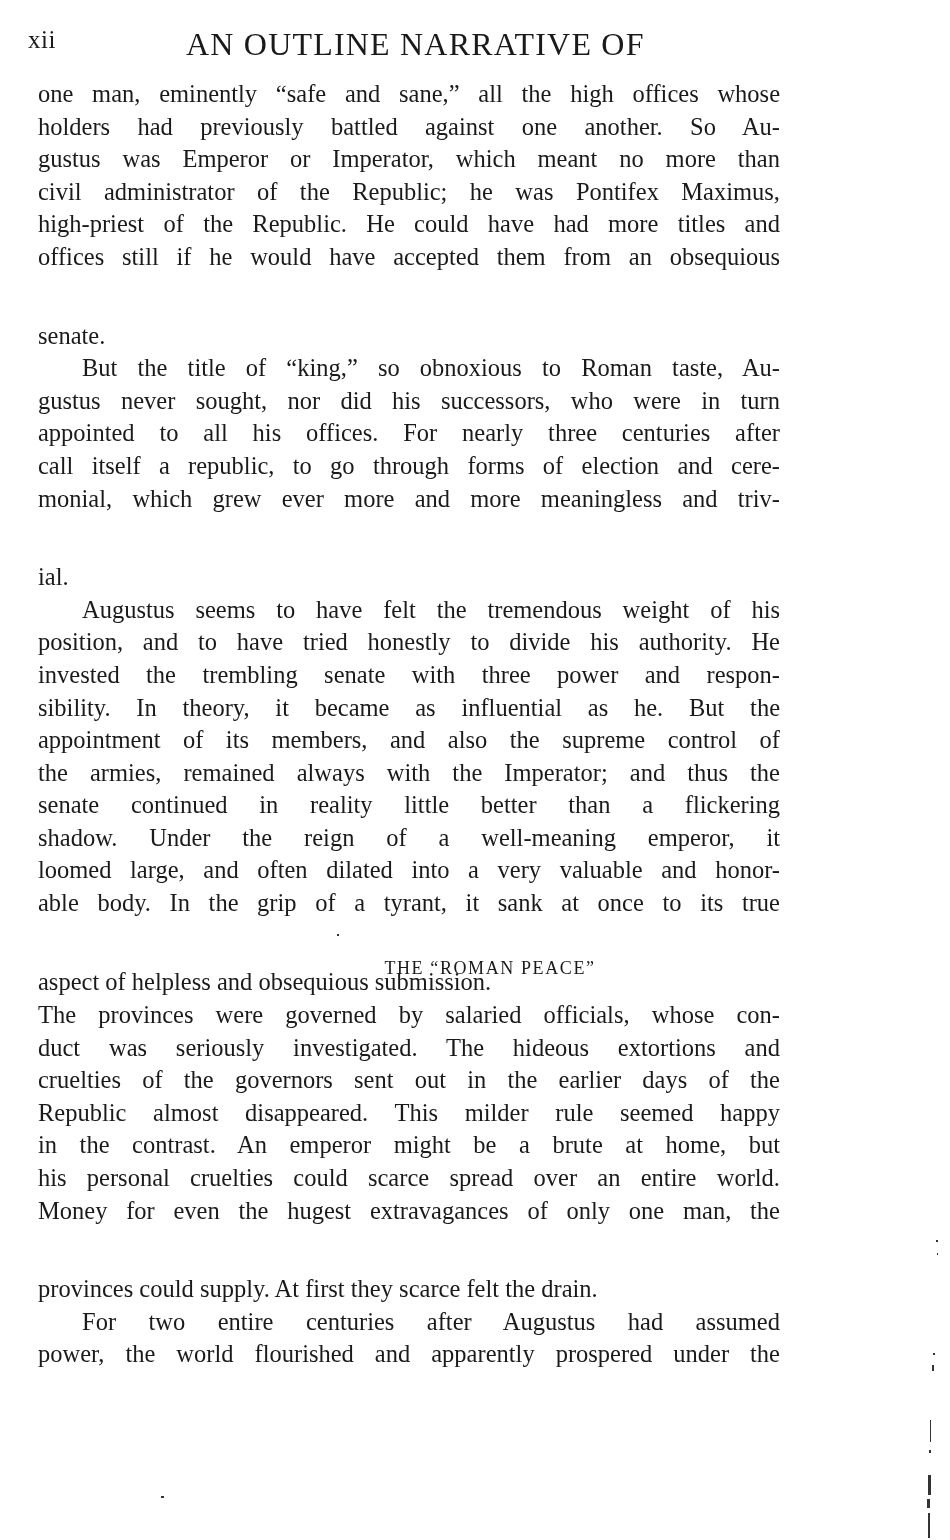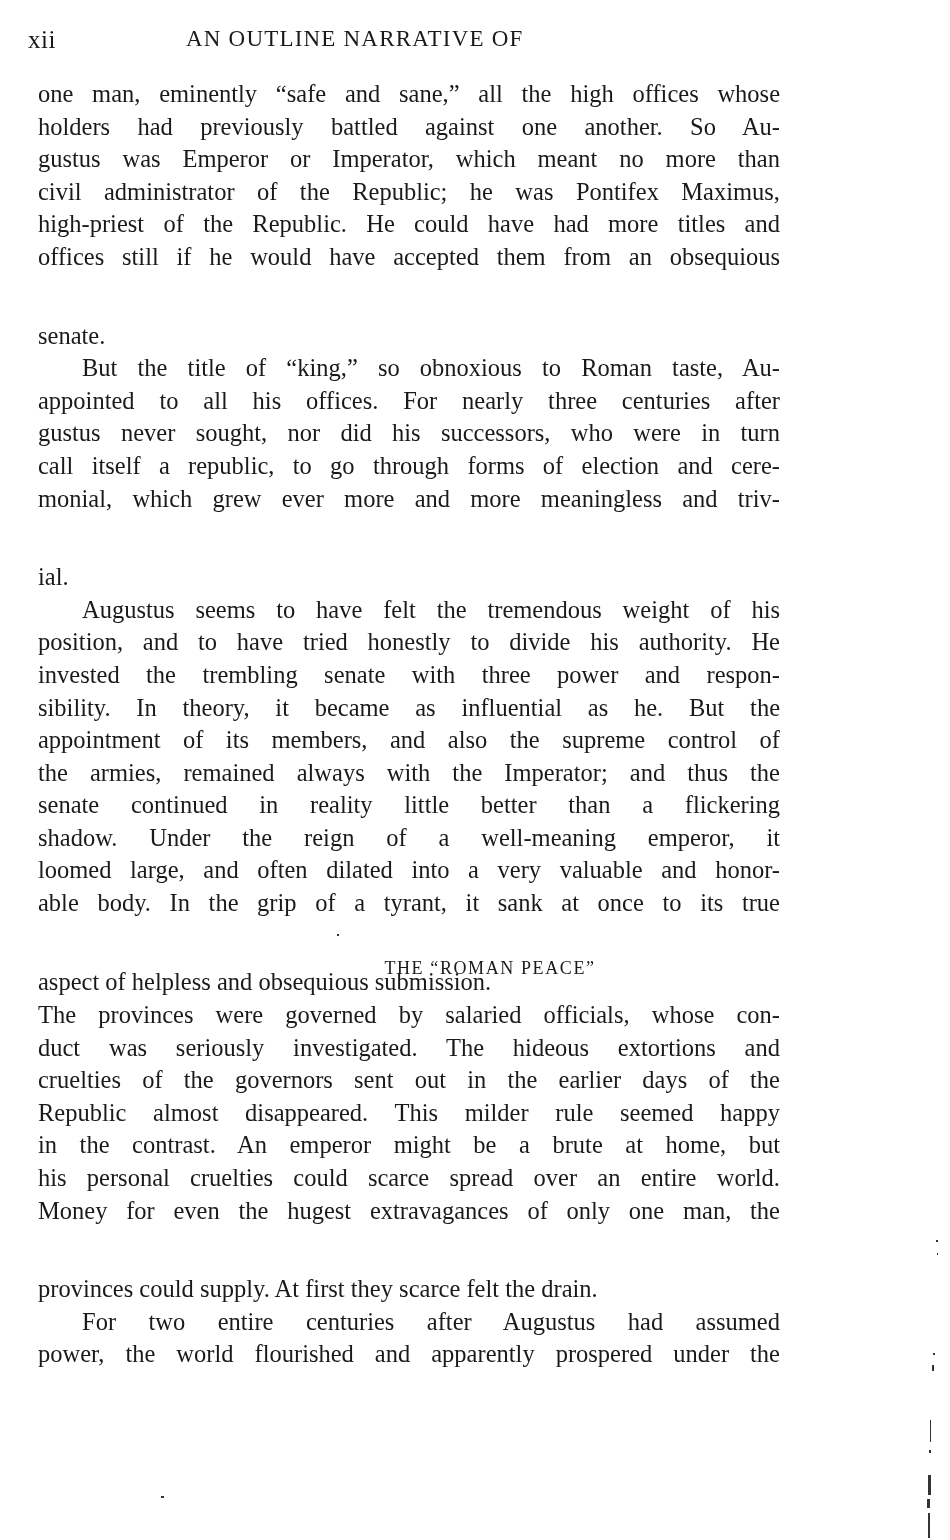--- a/index.html
+++ b/index.html
@@ -33,21 +33,21 @@
       position: absolute;
       left: 0;
       top: 0;
       font-size: 25px;
       letter-spacing: 0.5px;
     }
     .head-title {
       position: absolute;
       left: 158px;
       top: 0;
-      font-size: 23px;
+      font-size: 32px;
       letter-spacing: 1.2px;
       text-transform: uppercase;
     }
     .text-block {
       position: absolute;
       left: 38px;
       width: 742px;
     }
     .line {
       display: block;
@@ -103,22 +103,22 @@
 
   <div class="text-block block-1" id="block-1">
       <span class="line">one man, eminently “safe and sane,” all the high offices whose</span>
       <span class="line">holders had previously battled against one another.  So Au-</span>
       <span class="line">gustus was Emperor or Imperator, which meant no more than</span>
       <span class="line">civil administrator of the Republic; he was Pontifex Maximus,</span>
       <span class="line">high-priest of the Republic.  He could have had more titles and</span>
       <span class="line">offices still if he would have accepted them from an obsequious</span>
       <span class="line last">senate.</span>
       <span class="line indent">But the title of “king,” so obnoxious to Roman taste, Au-</span>
+      <span class="line">gustus never sought, nor did his successors, who were in turn</span>
       <span class="line">appointed to all his offices.  For nearly three centuries after</span>
-      <span class="line">gustus never sought, nor did his successors, who were in turn</span>
       <span class="line">call itself a republic, to go through forms of election and cere-</span>
       <span class="line">monial, which grew ever more and more meaningless and triv-</span>
       <span class="line last">ial.</span>
       <span class="line indent">Augustus seems to have felt the tremendous weight of his</span>
       <span class="line">position, and to have tried honestly to divide his authority.  He</span>
       <span class="line">invested the trembling senate with three power and respon-</span>
       <span class="line">sibility.  In theory, it became as influential as he.  But the</span>
       <span class="line">appointment of its members, and also the supreme control of</span>
       <span class="line">the armies, remained always with the Imperator; and thus the</span>
       <span class="line">senate continued in reality little better than a flickering</span>

